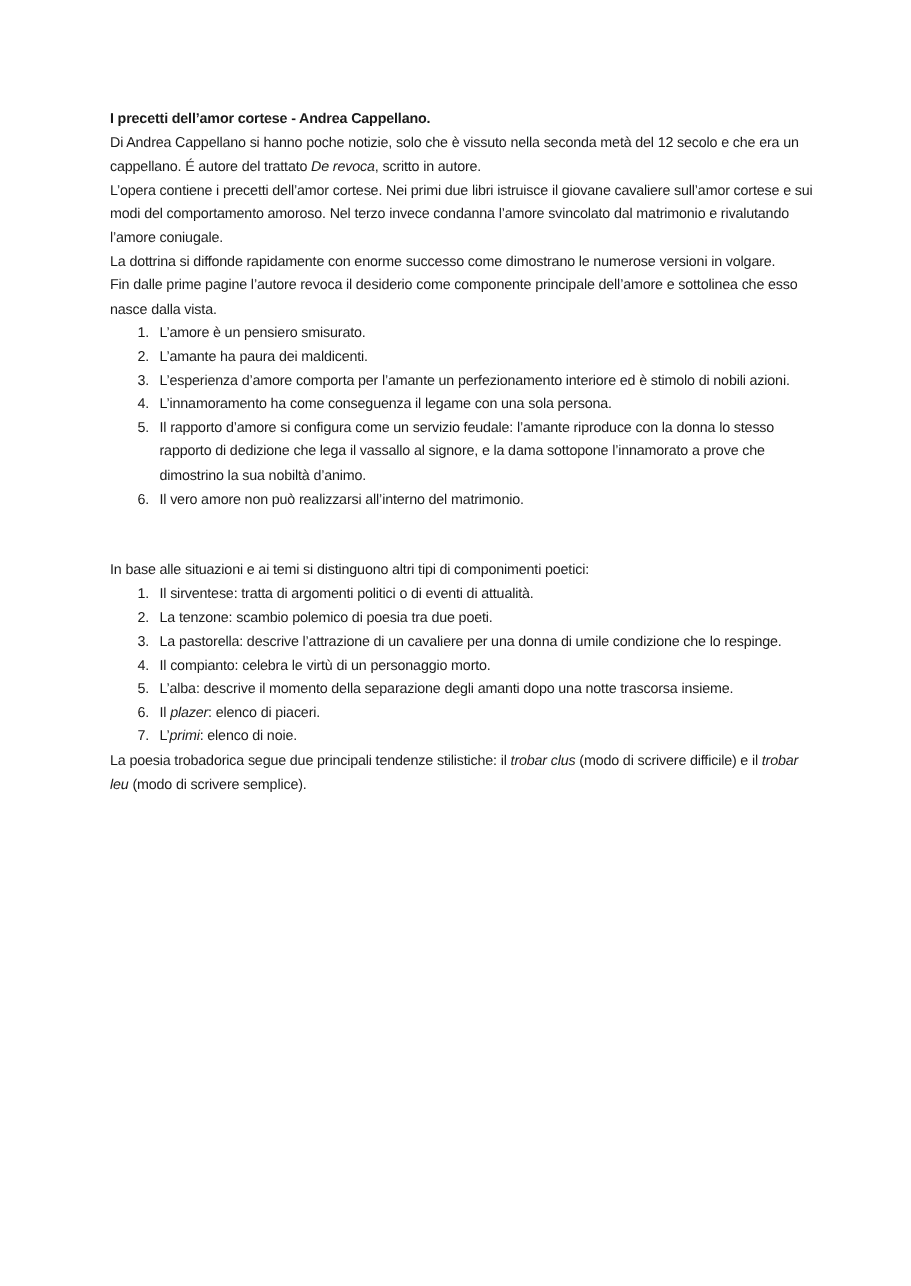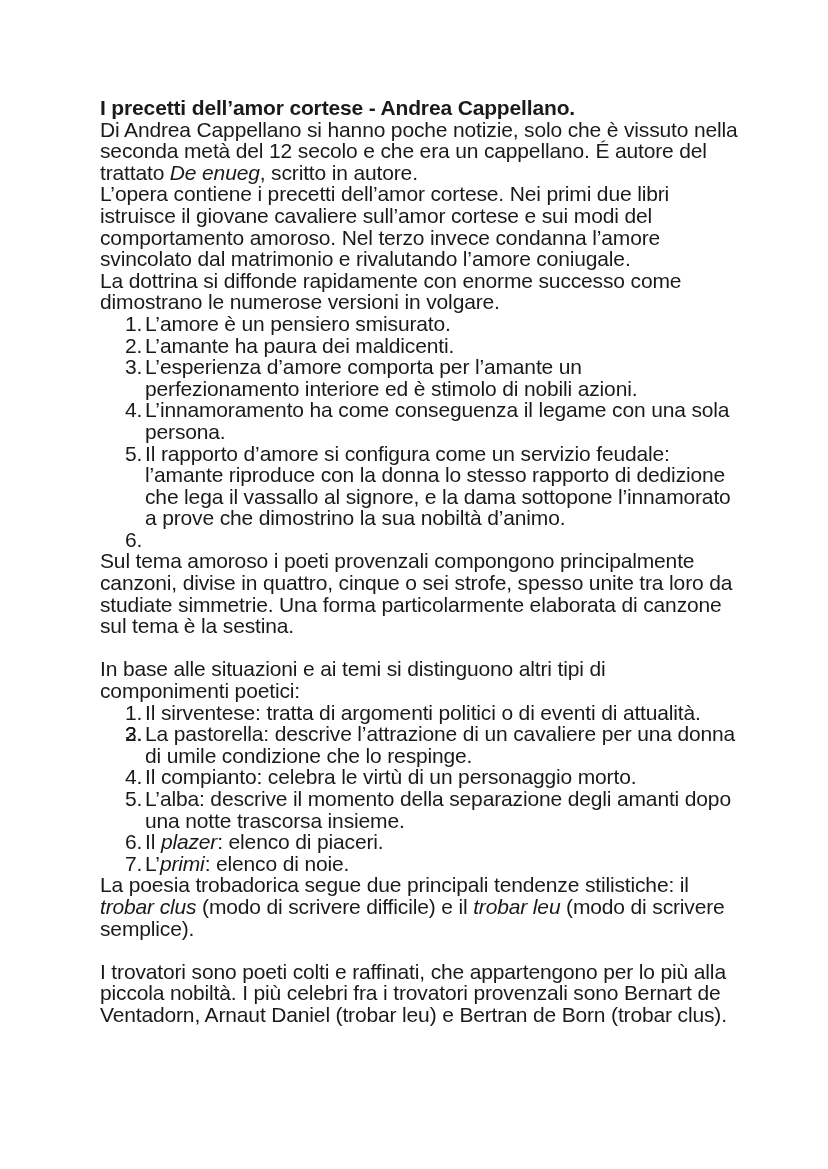--- a/index.html
+++ b/index.html
@@ -1,59 +1,58 @@
 <!DOCTYPE html>
 <html><head>
   <meta charset="utf-8">
   <style>
     html, body { margin: 0; padding: 0; background: #ffffff; }
     body { width: 828px; height: 1169px; position: relative; overflow: hidden; }
     .page {
       position: absolute; left: 100px; top: 97px; width: 640px;
       font-family: "Liberation Sans", sans-serif;
-      font-size: 21px; line-height: 21.6px; color: #1a1a1a;
+      font-size: 13px; line-height: 21.6px; color: #1a1a1a;
       letter-spacing: -0.15px;
     }
     .title { font-weight: bold; }
     p { margin: 0; }
     .blank { height: 21.6px; }
     ol { margin: 0; padding: 0; list-style: none; }
     ol li { position: relative; padding-left: 45px; }
     ol li .num { position: absolute; left: 25px; top: 0; }
     em { font-style: italic; }
   </style>
 </head>
 <body>
 
 <div class="page">
   <p class="title">I precetti dell’amor cortese - Andrea Cappellano.</p>
-  <p><span>Di Andrea Cappellano si hanno poche notizie, solo che è vissuto nella seconda metà del 12 secolo e che era un cappellano. É autore del trattato </span><em>De enueg</em><span>, scritto in autore.</span></p>
+  <p><span>Di Andrea Cappellano si hanno poche notizie, solo che è vissuto nella seconda metà del 12 secolo e che era un cappellano. É autore del trattato </span><em>De revoca</em><span>, scritto in autore.</span></p>
   <p>L’opera contiene i precetti dell’amor cortese. Nei primi due libri istruisce il giovane cavaliere sull’amor cortese e sui modi del comportamento amoroso. Nel terzo invece condanna l’amore svincolato dal matrimonio e rivalutando l’amore coniugale.</p>
   <p>La dottrina si diffonde rapidamente con enorme successo come dimostrano le numerose versioni in volgare.</p>
+  <p>Fin dalle prime pagine l’autore revoca il desiderio come componente principale dell’amore e sottolinea che esso nasce dalla vista.</p>
 
   <ol>
     <li><span class="num">1.</span><span>L’amore è un pensiero smisurato.</span></li>
     <li><span class="num">2.</span><span>L’amante ha paura dei maldicenti.</span></li>
     <li><span class="num">3.</span><span>L’esperienza d’amore comporta per l’amante un perfezionamento interiore ed è stimolo di nobili azioni.</span></li>
     <li><span class="num">4.</span><span>L’innamoramento ha come conseguenza il legame con una sola persona.</span></li>
     <li><span class="num">5.</span><span>Il rapporto d’amore si configura come un servizio feudale: l’amante riproduce con la donna lo stesso rapporto di dedizione che lega il vassallo al signore, e la dama sottopone l’innamorato a prove che dimostrino la sua nobiltà d’animo.</span></li>
-    <li><span class="num">6.</span></li>
+    <li><span class="num">6.</span><span>Il vero amore non può realizzarsi all’interno del matrimonio.</span></li>
   </ol>
 
   <div class="blank"></div>
-  <p>Sul tema amoroso i poeti provenzali compongono principalmente canzoni, divise in quattro, cinque o sei strofe, spesso unite tra loro da studiate simmetrie. Una forma particolarmente elaborata di canzone sul tema è la sestina.</p>
   <div class="blank"></div>
   <p>In base alle situazioni e ai temi si distinguono altri tipi di componimenti poetici:</p>
 
   <ol>
     <li><span class="num">1.</span><span>Il sirventese: tratta di argomenti politici o di eventi di attualità.</span></li>
-    <li><span class="num">2.</span></li>
+    <li><span class="num">2.</span><span>La tenzone: scambio polemico di poesia tra due poeti.</span></li>
     <li><span class="num">3.</span><span>La pastorella: descrive l’attrazione di un cavaliere per una donna di umile condizione che lo respinge.</span></li>
     <li><span class="num">4.</span><span>Il compianto: celebra le virtù di un personaggio morto.</span></li>
     <li><span class="num">5.</span><span>L’alba: descrive il momento della separazione degli amanti dopo una notte trascorsa insieme.</span></li>
     <li><span class="num">6.</span><span>Il </span><em>plazer</em><span>: elenco di piaceri.</span></li>
     <li><span class="num">7.</span><span>L’</span><em>primi</em><span>: elenco di noie.</span></li>
   </ol>
 
   <p><span>La poesia trobadorica segue due principali tendenze stilistiche: il </span><em>trobar clus</em><span> (modo di scrivere difficile) e il </span><em>trobar leu</em><span> (modo di scrivere semplice).</span></p>
   <div class="blank"></div>
-  <p>I trovatori sono poeti colti e raffinati, che appartengono per lo più alla piccola nobiltà. I più celebri fra i trovatori provenzali sono Bernart de Ventadorn, Arnaut Daniel (trobar leu) e Bertran de Born (trobar clus).</p>
 </div>
 
 </body></html>

